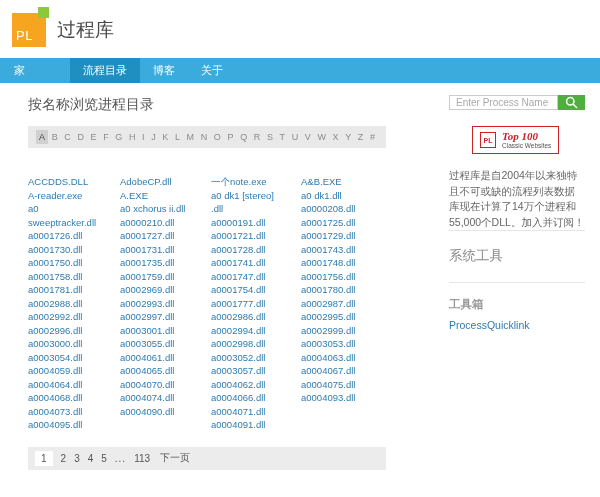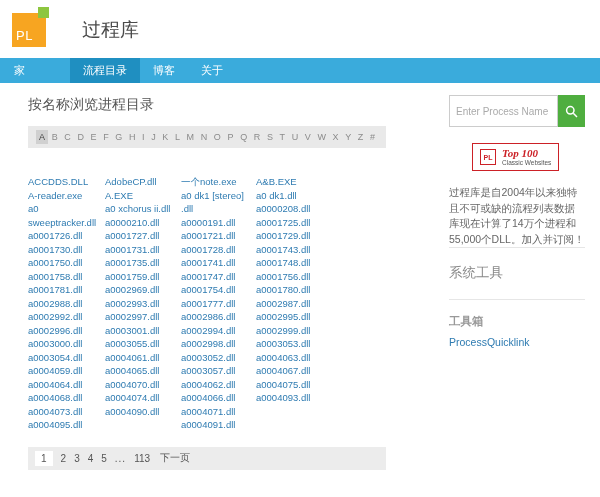--- a/index.html
+++ b/index.html
@@ -8,52 +8,52 @@
     width:600px; min-height:497px; background:#fff;
     font-family:"Liberation Sans","DejaVu Sans",sans-serif; color:#333;
   }
   .page { width:600px; min-height:497px; background:#fff; }
 
   
   .header { display:flex; align-items:center; gap:11px; padding:13px 0 11px 12px; }
   .logo { position:relative; width:34px; height:34px; background:var(--logo_orange,#f7a521); }
   .logo-text { position:absolute; left:4px; bottom:4px; color:#fff; font-size:13px; letter-spacing:0.5px; }
   .logo-green { position:absolute; top:-6px; right:-3px; width:11px; height:11px; background:var(--logo_green,#8dc63f); }
-  .site-title { font-size:19px; color:#4a4a4a;margin-left:25px; }
+  .site-title { font-size:19px; color:#4a4a4a; }
 
   
   .nav { display:flex; background:var(--nav,#3aabdc); height:25px; font-size:11px; padding-left:1px; }
   .nav-item { color:#fff; text-decoration:none; padding:0 13px; line-height:25px; }
   .nav-item.active { background:var(--nav_active,#1f8fc1);margin-left:32px; }
 
   
   .content { display:flex; padding:0 24px 0 28px; }
   .main { width:358px; flex:none; }
   .page-title { font-size:14px; font-weight:normal; color:#555; margin:13px 0 12px; }
 
   
   .alphabet { background:#e9e9e9; display:flex; justify-content:space-between; align-items:center; padding:4px 8px; }
   .letter { font-size:9px; color:#8b8b8b; text-decoration:none; padding:2px 3px; }
   .letter.active { background:#d0d0d0; color:#444; }
 
   
-  .columns { display:grid; grid-template-columns:77px 76px 75px auto; margin-top:27px; }
+  .columns { display:grid; grid-template-columns:77px 76px 75px auto; margin-top:27px;gap:15px; }
   .col { padding-right:4px; }
   .file-link { display:block; font-size:9.5px; line-height:13.5px; color:var(--link,#2e7bb1); text-decoration:none; overflow-wrap:break-word; }
 
   
   .pagination { margin-top:15px; background:#ececec; padding:4px 7px; font-size:10px; color:#555; display:flex; align-items:center; gap:8px; }
   .pg { color:#555; text-decoration:none; }
   .pg.current { background:#fff; padding:2px 6px; }
   .pg.dots { letter-spacing:1px; }
   .pg.next { margin-left:2px; }
 
   
   .sidebar { width:136px; flex:none; margin-left:63px; padding-top:12px; }
-  .search { display:flex; height:32px; }
+  .search { display:flex; height:15px; }
   .search-input { flex:1; min-width:0; border:1px solid #ccc; font-size:10px; padding:0 6px; color:#666; outline:none; background:#fff; }
   .search-input::placeholder { color:#aaa; }
   .search-btn { width:27px; background:var(--search_button,#4fae3f); border:none; display:flex; align-items:center; justify-content:center; cursor:pointer; padding:0; }
 
   .badge { margin-top:16px; display:inline-flex; align-items:center; gap:6px; border:1px solid var(--badge_red,#cc2127); padding:3px 7px; background:#fff;margin-left:23px; }
   .badge-logo { width:16px; height:16px; border:1px solid var(--badge_red,#cc2127); color:var(--badge_red,#cc2127); font-size:7px; font-weight:bold; display:flex; align-items:center; justify-content:center; flex:none; }
   .badge-title { display:block; color:var(--badge_red,#cc2127); font-size:11px; font-weight:bold; font-style:italic; font-family:"Liberation Serif","DejaVu Serif",serif; line-height:12px; }
   .badge-sub { display:block; font-size:6.5px; color:#555; line-height:8px; }
 
   .desc { font-size:10.5px; color:#666; line-height:15.5px; margin:14px 0 0; }

